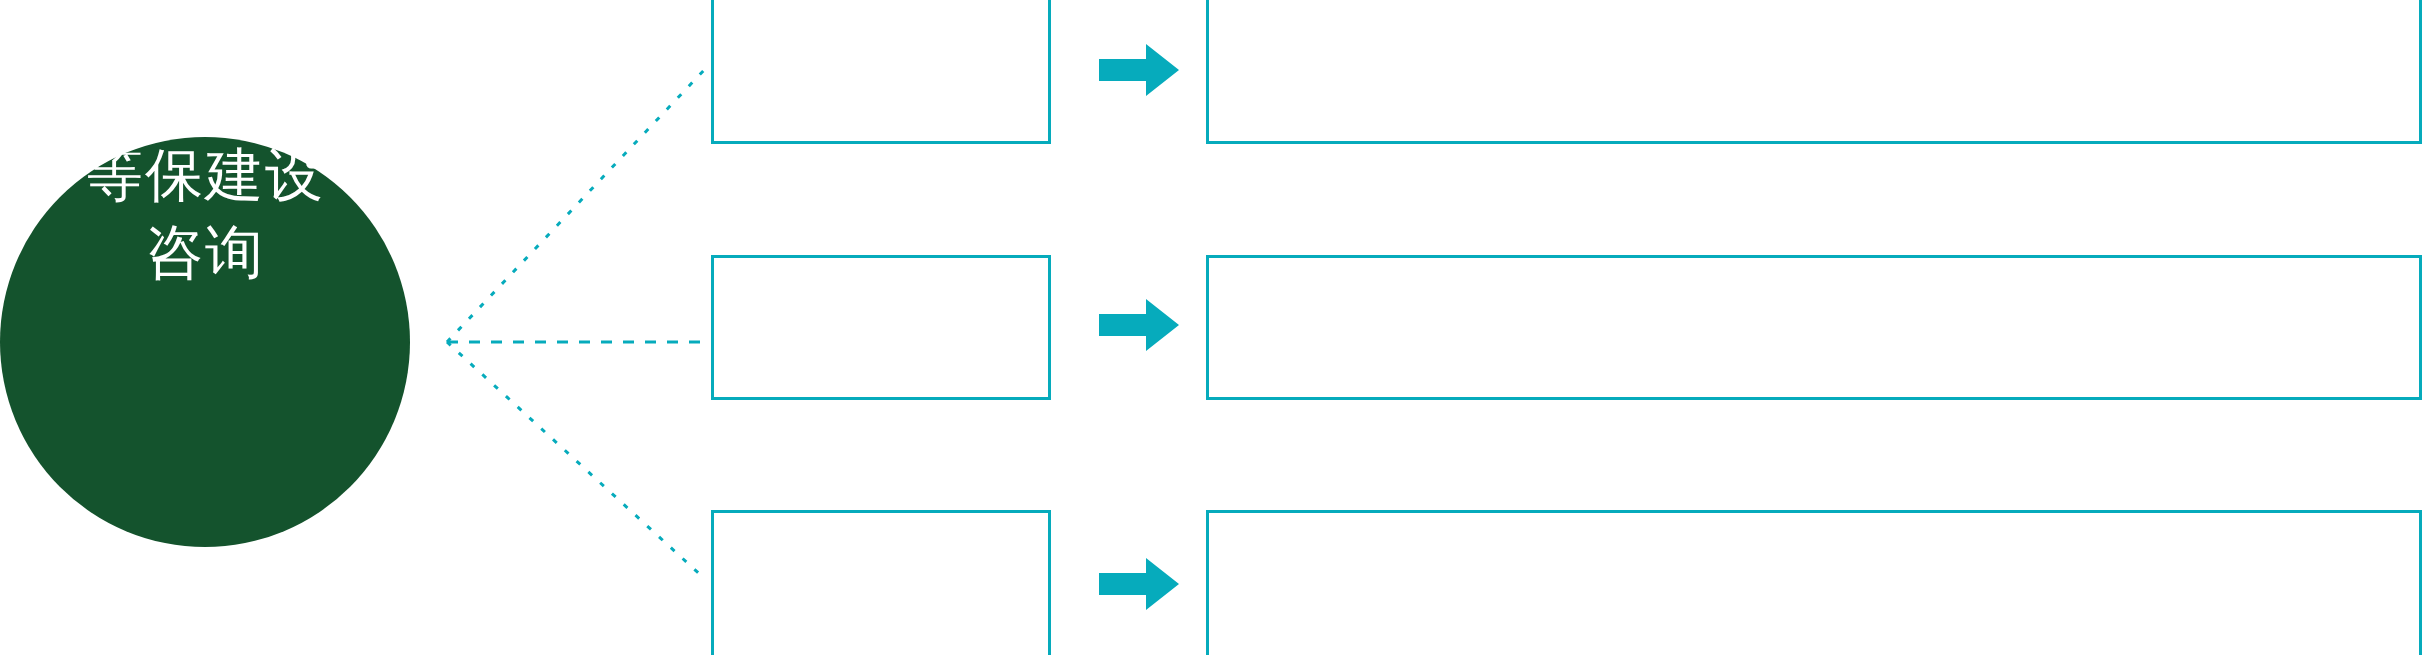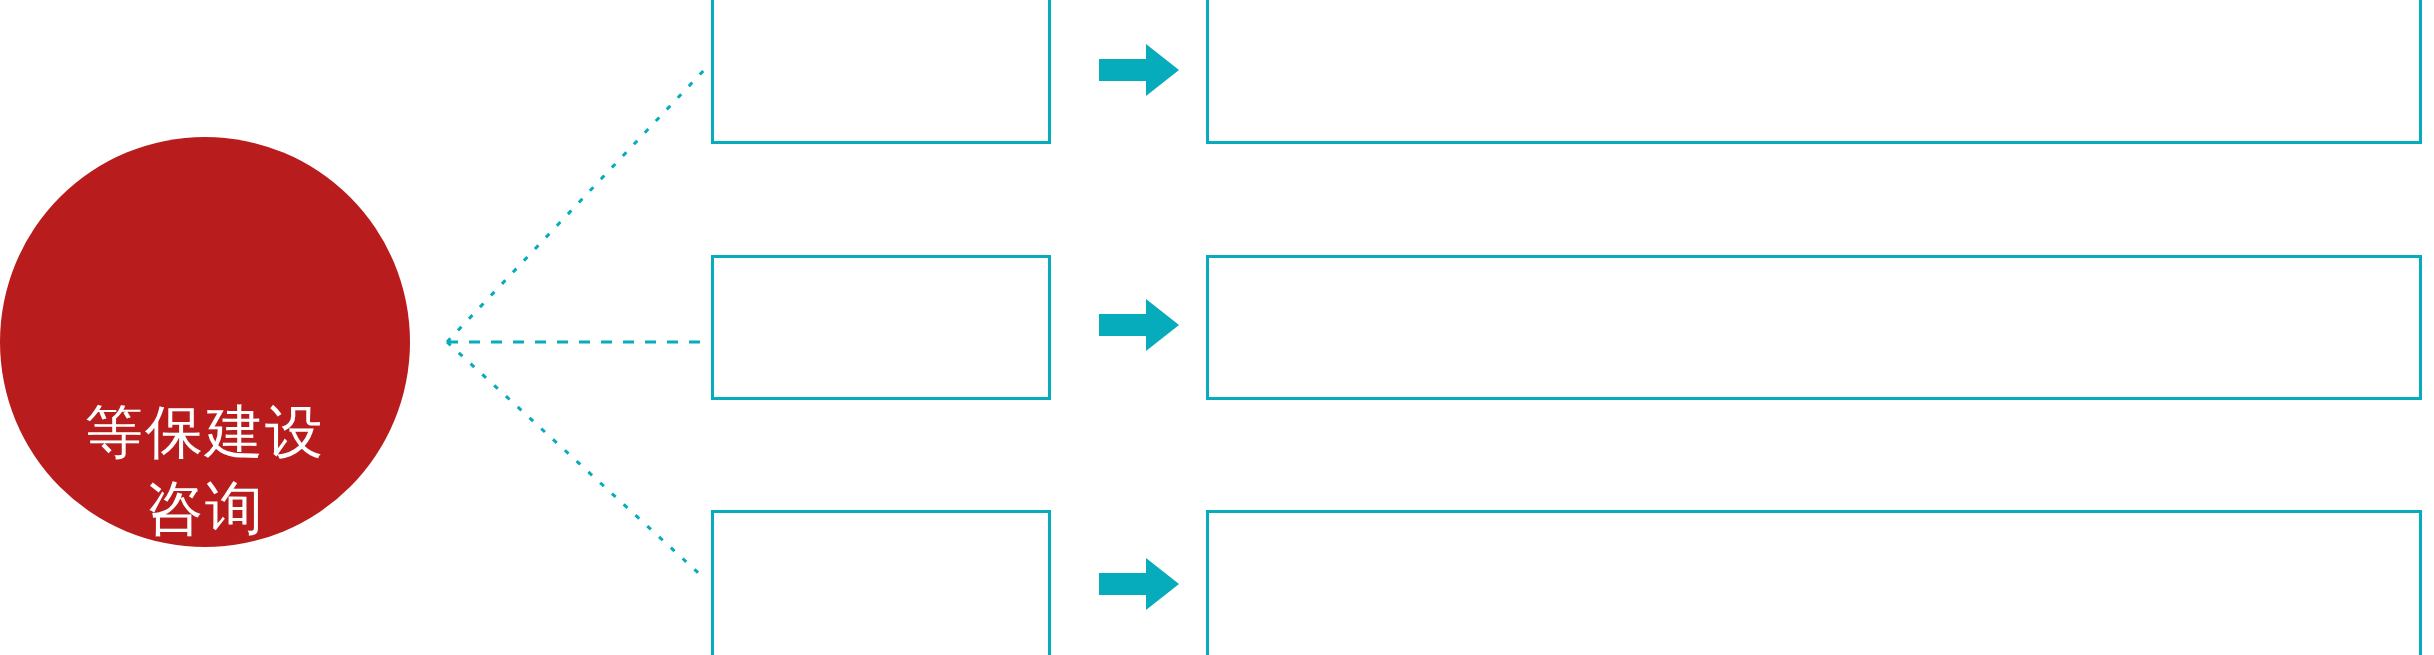--- a/index.html
+++ b/index.html
@@ -21,23 +21,23 @@
   }
 
   
   .hub-circle {
     position: absolute;
     left: 0px;
     top: 137px;
     width: 410px;
     height: 410px;
     border-radius: 50%;
-    background: #b91c1c;
+    background: #14532d;
     display: flex;
-    align-items: flex-end;
+    align-items: flex-start;
     justify-content: center;
     box-sizing: border-box;
   }
   .hub-label {
     color: #ffffff;
     font-size: 58px;
     line-height: 1.32;
     text-align: center;
     letter-spacing: 2px;
     font-weight: 300;

